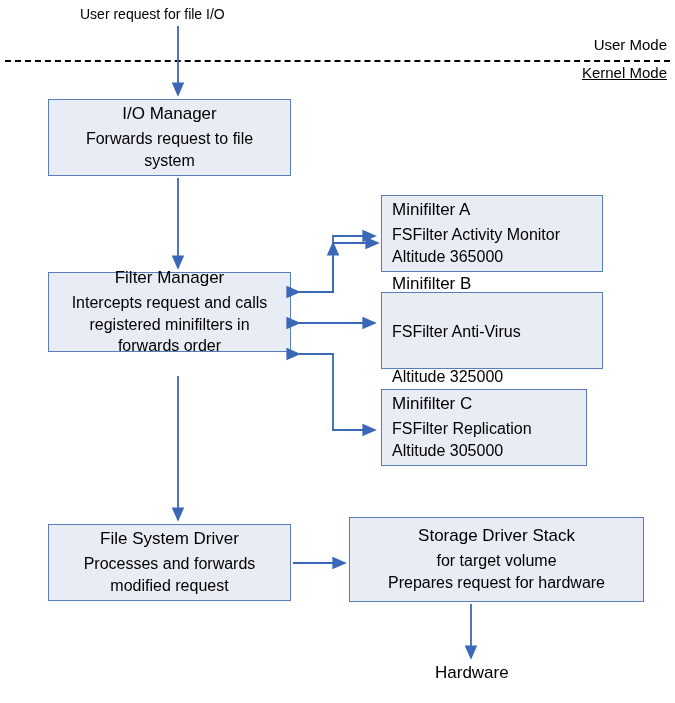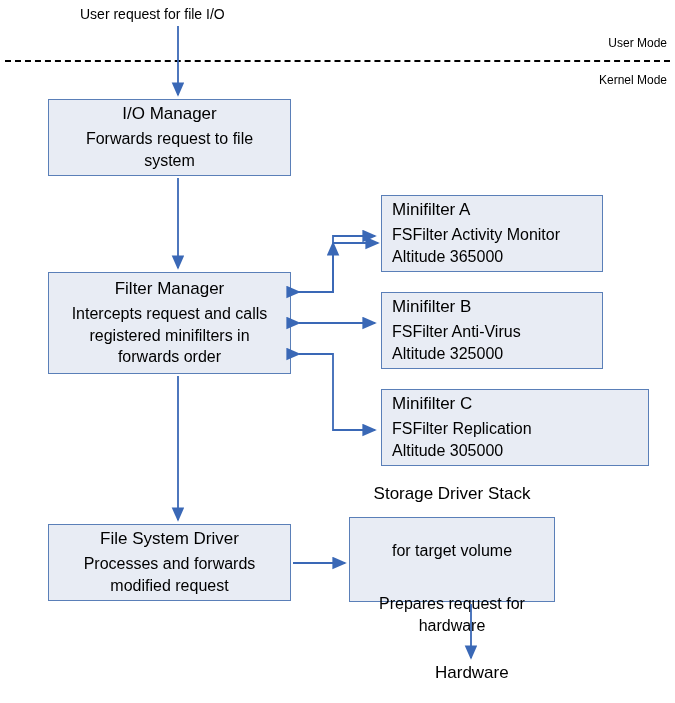--- a/index.html
+++ b/index.html
@@ -11,21 +11,21 @@
     font-size: 16px;
     color: #000;
     background: #fff;
   }
   .label-top {
     position: absolute;
     font-size: 14px;
   }
   .mode-label {
     position: absolute;
-    font-size: 12px;
+    font-size: 15px;
   }
   .dashed-line {
     position: absolute;
     left: 5px;
     width: 665px;
     border-top: 2px dashed #000;
   }
   .box {
     position: absolute;
     background: #e8ecf4;
@@ -57,60 +57,60 @@
     font-size: 17px;
   }
 </style>
 </head>
 <body>
 
 <div class="label-top" style="left:80px; top:6px;">User request for file I/O</div>
 
 <div class="mode-label" style="right:8px; top:36px;">User Mode</div>
 <div class="dashed-line" style="top:60px;"></div>
-<div class="mode-label" style="right:8px; top:73px;">Kernel Mode</div>
+<div class="mode-label" style="right:8px; top:64px;text-decoration:underline;">Kernel Mode</div>
 
 <div class="box" style="left:48px; top:99px; width:243px; height:77px;">
   <div class="title">I/O Manager</div>
   <div class="sub">Forwards request to file</div>
   <div class="sub">system</div>
 </div>
 
-<div class="box" style="left:48px; top:272px; width:243px; height:102px;">
+<div class="box" style="left:48px; top:272px; width:243px; height:80px;">
   <div class="title">Filter Manager</div>
   <div class="sub">Intercepts request and calls</div>
   <div class="sub">registered minifilters in</div>
   <div class="sub">forwards order</div>
 </div>
 
 <div class="box" style="left:381px; top:195px; width:222px; height:77px; text-align:left; align-items:flex-start;justify-content:center;">
   <div class="title">Minifilter A</div>
   <div class="sub">FSFilter Activity Monitor</div>
   <div class="sub">Altitude 365000</div>
 </div>
 
-<div class="box" style="left:381px; top:292px; width:222px; height:77px; text-align:center; align-items:flex-start;">
+<div class="box" style="left:381px; top:292px; width:222px; height:77px; text-align:center; align-items:flex-start;gap:23px;">
   <div class="title">Minifilter B</div>
   <div class="sub">FSFilter Anti-Virus</div>
   <div class="sub">Altitude 325000</div>
 </div>
 
-<div class="box" style="left:381px; top:389px; width:268px; height:77px; text-align:left; align-items:flex-start;">
+<div class="box" style="left:381px; top:389px; width:206px; height:77px; text-align:left; align-items:flex-start;">
   <div class="title">Minifilter C</div>
   <div class="sub">FSFilter Replication</div>
   <div class="sub">Altitude 305000</div>
 </div>
 
 <div class="box" style="left:48px; top:524px; width:243px; height:77px;align-items:center;">
   <div class="title">File System Driver</div>
   <div class="sub">Processes and forwards</div>
   <div class="sub">modified request</div>
 </div>
 
-<div class="box" style="left:349px; top:517px; width:206px; height:85px;gap:32px;">
+<div class="box" style="left:349px; top:517px; width:295px; height:85px;">
   <div class="title">Storage Driver Stack</div>
   <div class="sub">for target volume</div>
   <div class="sub">Prepares request for hardware</div>
 </div>
 
 <div class="hw-label" style="left:435px; top:663px;text-align:center;">Hardware</div>
 
 <svg class="arrows">
   <defs>
     <marker id="arrow" markerWidth="10" markerHeight="10" refX="7" refY="3.5" orient="auto" markerUnits="strokeWidth">

